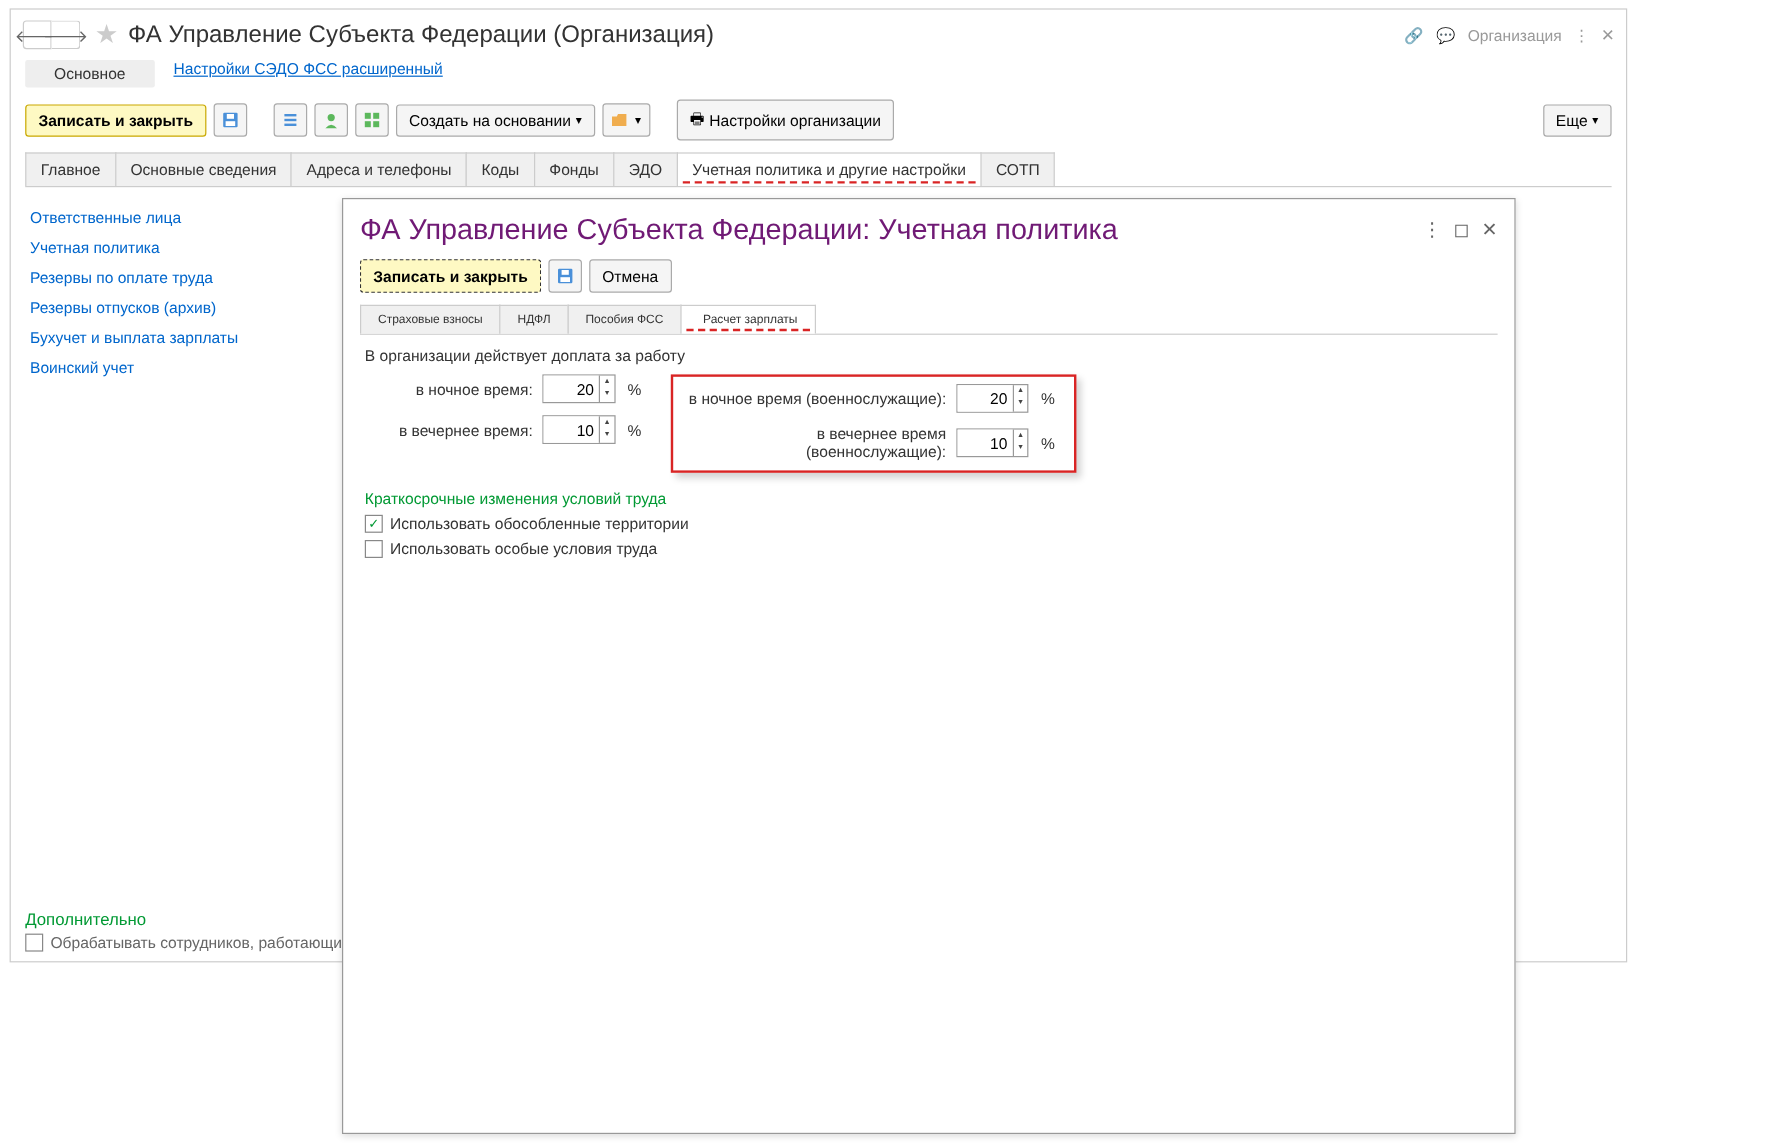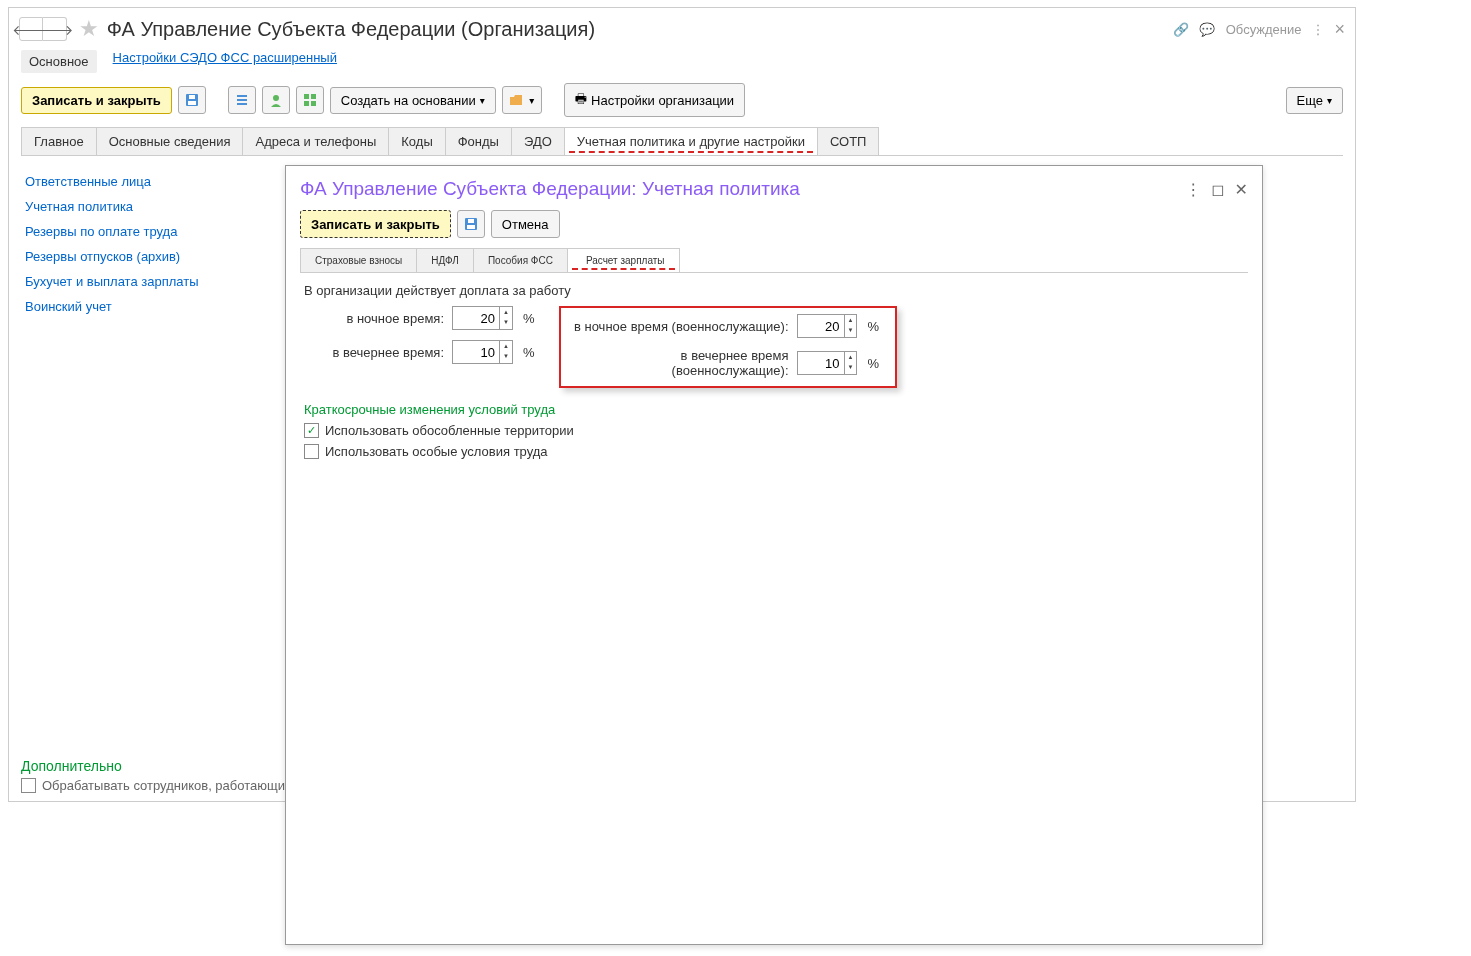--- a/index.html
+++ b/index.html
@@ -7,42 +7,42 @@
 .outer-window { border: 1px solid #ccc; width: 1348px; height: 795px; margin: 7px 0 0 8px; position: relative; background: #fff; }
 .title-bar { display: flex; align-items: center; padding: 8px 10px; }
 .nav-btn { width: 24px; height: 24px; border: 1px solid #ccc; background: #fff; border-radius: 3px; display: flex; align-items: center; justify-content: center; font-size: 14px; color: #666; cursor: pointer; }
 .nav-btn + .nav-btn { border-left: none; border-radius: 0 3px 3px 0; }
 .nav-btn:first-of-type { border-radius: 3px 0 0 3px; }
 .star-icon { color: #ccc; font-size: 22px; margin: 0 8px 0 12px; }
 .page-title { font-size: 20px; font-weight: normal; color: #333; }
 .right-controls { margin-left: auto; display: flex; align-items: center; gap: 10px; color: #999; }
 .discuss-link { font-size: 13px; color: #999; }
 .link-row { padding: 0 12px 10px 12px; display: flex; gap: 16px; }
-.link-row .outer-tab-main { background: #eee; padding: 4px 8px; border-radius: 2px; color: #333; }
+.link-row .outer-tab-main { background: #eee; padding: 4px 24px; border-radius: 2px; color: #333; }
 .blue-link { color: #0066cc; text-decoration: underline; cursor: pointer; }
 .toolbar { padding: 0 12px 10px 12px; display: flex; align-items: center; gap: 6px; }
 .btn { border: 1px solid #aaa; background: #f5f5f5; padding: 5px 10px; border-radius: 3px; cursor: pointer; font-size: 13px; display: inline-flex; align-items: center; gap: 4px; }
 .btn-yellow { background: #fef9c3; border-color: #c9a800; font-weight: bold; }
 .btn-icon { padding: 4px 6px; width: 28px; height: 28px; justify-content: center; }
 .toolbar-spacer { flex: 1; }
 .tabs-row { display: flex; border-bottom: 1px solid #ccc; margin: 0 12px; }
 .tab { padding: 6px 12px; border: 1px solid #ccc; border-bottom: none; background: #f0f0f0; margin-right: -1px; cursor: pointer; font-size: 13px; position: relative; }
 .tab.active { background: #fff; z-index: 2; }
 .red-dash { position: absolute; left: 4px; right: 4px; bottom: 2px; border-bottom: 2px dashed #d92424; }
 .content-area { display: flex; padding: 12px 12px 0 12px; height: calc(100% - 185px); }
 .left-links { width: 260px; padding: 6px 10px 0 4px; }
 .left-links a { display: block; color: #0066cc; margin-bottom: 10px; cursor: pointer; font-size: 13px; }
 .footer-section { position: absolute; bottom: 8px; left: 12px; }
 .footer-title { color: #009933; font-size: 14px; margin-bottom: 4px; }
 .footer-chk { display: flex; align-items: center; gap: 6px; color: #666; }
 
 
 .inner-window { position: absolute; left: 285px; top: 165px; width: 978px; height: 780px; border: 1px solid #999; background: #fff; box-shadow: 0 2px 6px rgba(0,0,0,.15); }
 .inner-title-bar { display: flex; align-items: center; padding: 12px 14px 10px 14px; }
-.inner-title { font-size: 19px; color: #8b5cf6; }
+.inner-title { font-size: 24px; color: #701a75; }
 .inner-title-controls { margin-left: auto; display: flex; gap: 10px; color: #666; font-size: 16px; }
 .inner-title-controls span { cursor: pointer; }
 .inner-toolbar { padding: 0 14px 10px 14px; display: flex; gap: 6px; }
 .inner-tabs { display: flex; margin: 0 14px; border-bottom: 1px solid #ccc; }
 .inner-tab { padding: 6px 14px; border: 1px solid #ccc; border-bottom: none; background: #f0f0f0; margin-right: -1px; cursor: pointer; font-size: 10px; position: relative; }
 .inner-tab.active { background: #fff; padding-left: 18px; }
 .inner-body { padding: 10px 18px; }
 .section-text { color: #333; margin-bottom: 8px; }
 .fields-grid { display: flex; gap: 24px; align-items: flex-start; }
 .fields-col { display: flex; flex-direction: column; gap: 10px; }
@@ -66,21 +66,21 @@
 
 <div class="outer-window">
   <div class="title-bar">
     <button class="nav-btn">🡐</button>
     <button class="nav-btn">🡒</button>
     <span class="star-icon">★</span>
     <span class="page-title">ФА Управление Субъекта Федерации (Организация)</span>
     <div class="right-controls">
       <span>🔗</span>
       <span>💬</span>
-      <span class="discuss-link">Обсуждение</span>
+      <span class="discuss-link">Организация</span>
       <span>⋮</span>
       <span style="font-size:18px;">×</span>
     </div>
   </div>
 
   <div class="link-row">
     <span class="outer-tab-main">Основное</span>
     <a class="blue-link">Настройки СЭДО ФСС расширенный</a>
   </div>
 

